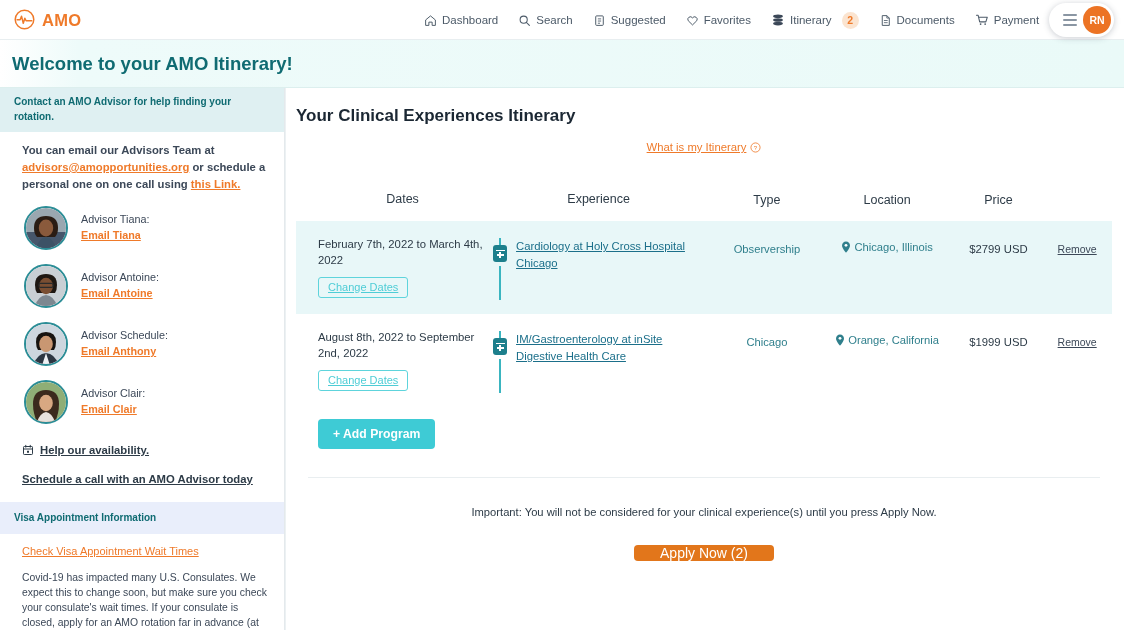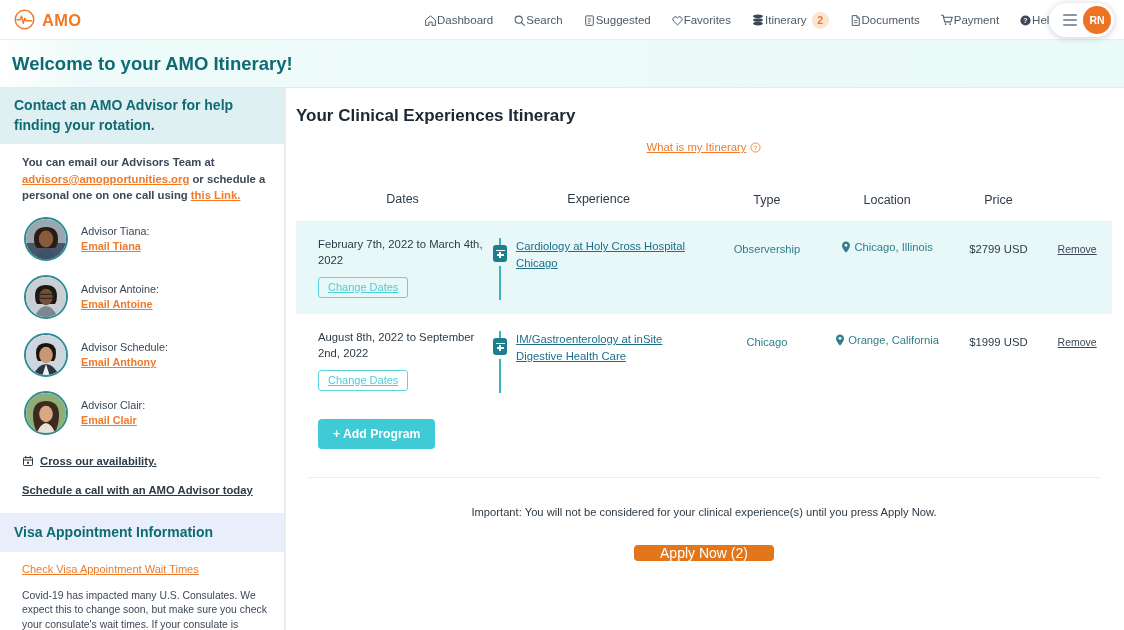--- a/index.html
+++ b/index.html
@@ -24,21 +24,21 @@
   .brand { display: flex; align-items: flex-end; gap: 7px; }
   .brand-mark { width: 21px; height: 21px; display: block; }
   .brand-text {
     font-size: 16.5px; font-weight: 600; color: #ef7a2a; letter-spacing: .3px;
   }
   .nav-items {
     position: absolute; left: 424px; top: 0; height: 40px;
     display: flex; align-items: center; gap: 20px;
   }
   .nav-item {
-    display: flex; align-items: center; 
+    display: flex; align-items: center; gap: 5px;
     font-size: 11.5px; color: #4c5a68; cursor: pointer; white-space: nowrap;
   }
   .nav-item svg { display: block; }
   .nav-badge {
     margin-left: 5px;
     width: 17px; height: 17px; border-radius: 50%;
     background: #fbe4d0; color: #ef7a2a;
     font-size: 10.5px; font-weight: 700;
     display: flex; align-items: center; justify-content: center;
   }
@@ -81,21 +81,21 @@
     background: #ffffff;
     position: relative;
     overflow: hidden;
     border-right: 1px solid #e4e9ec;
   }
   .side-head {
     background: #dff0f2;
     padding: 7px 12px 8px 14px;
   }
   .side-head-title {
-    font-size: 14px; font-weight: 700; color: #0f6b72; line-height: 1.45;
+    font-size: 10px; font-weight: 700; color: #0f6b72; line-height: 1.45;
   }
   .side-head.visa { background: #e9eefb; padding: 9px 12px 9px 14px; }
   .side-head.visa .side-head-title { color: #0f6b72; }
 
   .side-body { padding: 10px 14px 0 22px; }
   .side-para {
     font-size: 11.3px; line-height: 1.5; color: #3c4858; font-weight: 600;
   }
   .side-para a, .lnk {
     color: #ef7a2a; text-decoration: underline; cursor: pointer;
@@ -412,21 +412,21 @@
 
     <div class="side-links">
       <div class="side-link-row">
         <svg width="12" height="12" viewBox="0 0 24 24">
           <rect x="3" y="5" width="18" height="16" rx="1.6" fill="none" stroke="#2d3b47" stroke-width="2"></rect>
           <line x1="3" y1="10" x2="21" y2="10" stroke="#2d3b47" stroke-width="2"></line>
           <line x1="7.5" y1="2.6" x2="7.5" y2="6.4" stroke="#2d3b47" stroke-width="2" stroke-linecap="round"></line>
           <line x1="16.5" y1="2.6" x2="16.5" y2="6.4" stroke="#2d3b47" stroke-width="2" stroke-linecap="round"></line>
           <rect x="10" y="13.5" width="4" height="4" fill="#2d3b47"></rect>
         </svg>
-        <span class="side-link">Cross our availability.</span>
+        <span class="side-link">Help our availability.</span>
       </div>
       <div class="side-link-row">
         <span class="side-link">Schedule a call with an AMO Advisor today</span>
       </div>
     </div>
 
     <div class="side-head visa">
       <div class="side-head-title">Visa Appointment Information</div>
     </div>
 

